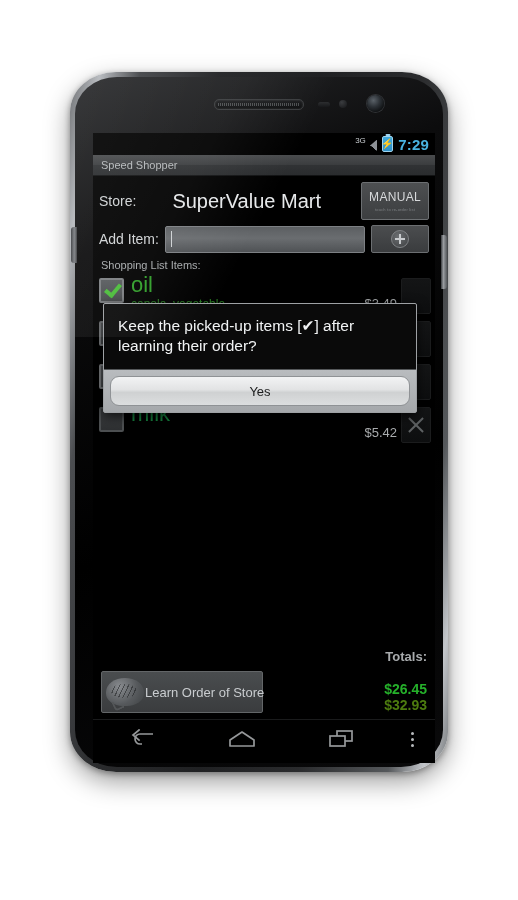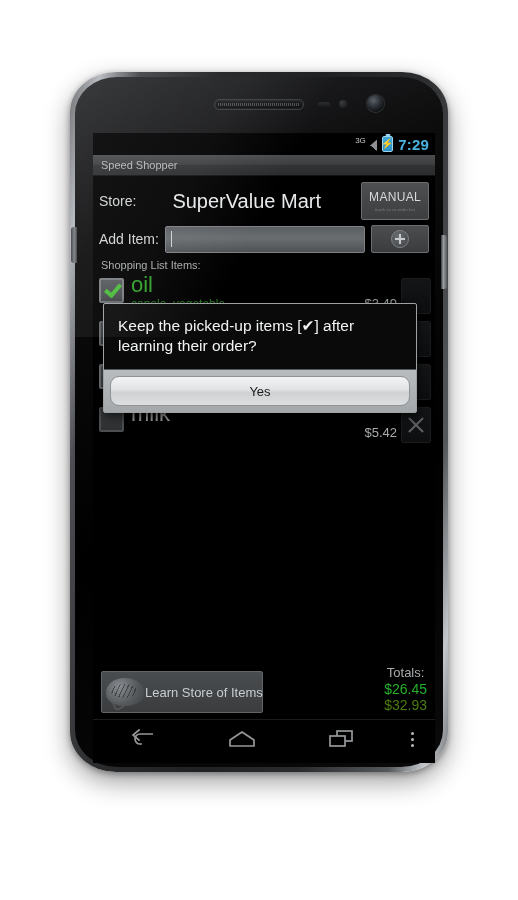--- a/index.html
+++ b/index.html
@@ -158,21 +158,21 @@
     border:2px solid #7b7e81;border-radius:2px;
   }
   .chk.on:after{
     content:"";position:absolute;left:4px;top:4px;width:12px;height:6px;
     border-left:4px solid #4bbd3a;border-bottom:4px solid #4bbd3a;
     transform:rotate(-50deg);
   }
   .chk.off{background:linear-gradient(180deg,#3a3c3e,#2e3032);border-color:#4c4f51;}
   .item-name{position:absolute;left:38px;top:-2px;font-size:22px;color:#2f9e28;
     line-height:26px;white-space:nowrap;}
-  .item-name.dim{color:#a3a3a3;}
+  .item-name.dim{color:#15803d;}
   .item-sub{position:absolute;left:38px;top:23px;font-size:12px;color:#2c8a26;}
   .item-price{position:absolute;right:38px;top:22px;font-size:13px;color:#a9acae;}
   .item-price.dim{color:#6d7072;}
   .del-x{
     position:absolute;right:4px;top:4px;width:28px;height:34px;
     background:linear-gradient(180deg,#141516,#0d0e0f);
     border:1px solid #1b1c1d;border-radius:2px;
   }
   .del-x.lit:before,.del-x.lit:after{
     content:"";position:absolute;left:4px;right:4px;top:16px;height:2px;background:#5e6163;
@@ -221,23 +221,23 @@
     content:"";position:absolute;left:5px;top:6px;width:26px;height:14px;
     border-radius:50%;
     background:repeating-linear-gradient(115deg,rgba(25,27,29,.55) 0 1px,transparent 1px 4px);
   }
   #brain:before{
     content:"";position:absolute;left:7px;bottom:-4px;width:8px;height:8px;
     border-left:2px solid #55585a;border-bottom:2px solid #55585a;
     transform:rotate(-25deg);border-radius:0 0 0 4px;
   }
   #learn-label{font-size:13px;color:#c9cccf;white-space:nowrap;}
-  #totals{text-align:center;line-height:16px;}
+  #totals{text-align:right;line-height:16px;font-weight:bold;}
   #totals .t-lbl{font-size:13px;color:#a8abad;}
-  #totals .t-green{font-size:14px;color:#25b02a;}
+  #totals .t-green{font-size:14px;color:#25b02a;margin-top:16px;}
   #totals .t-gray{font-size:14px;color:#4d7c0f;}
 
   
   #navbar{
     position:absolute;left:18px;top:642px;width:342px;height:38px;
     background:#000;border-top:1px solid #1a1b1c;
     display:flex;align-items:center;z-index:20;
   }
   .nav-cell{flex:1;display:flex;align-items:center;justify-content:center;}
   .nav-cell.small{flex:.45;}
@@ -342,21 +342,21 @@
         <div id="dialog">
           <div id="dlg-msg">Keep the picked-up items [✔] after learning their order?</div>
           <div id="dlg-btns">
             <div class="dlg-btn">Yes</div>
           </div>
         </div>
 
         <div id="bottom">
           <div id="learn-btn">
             <span id="brain"></span>
-            <span id="learn-label">Learn Store of Items</span>
+            <span id="learn-label">Learn Order of Store</span>
           </div>
           <div id="totals">
             <div class="t-lbl">Totals:</div>
             <div class="t-green">$26.45</div>
             <div class="t-gray">$32.93</div>
           </div>
         </div>
 
       </div>
     </div>

